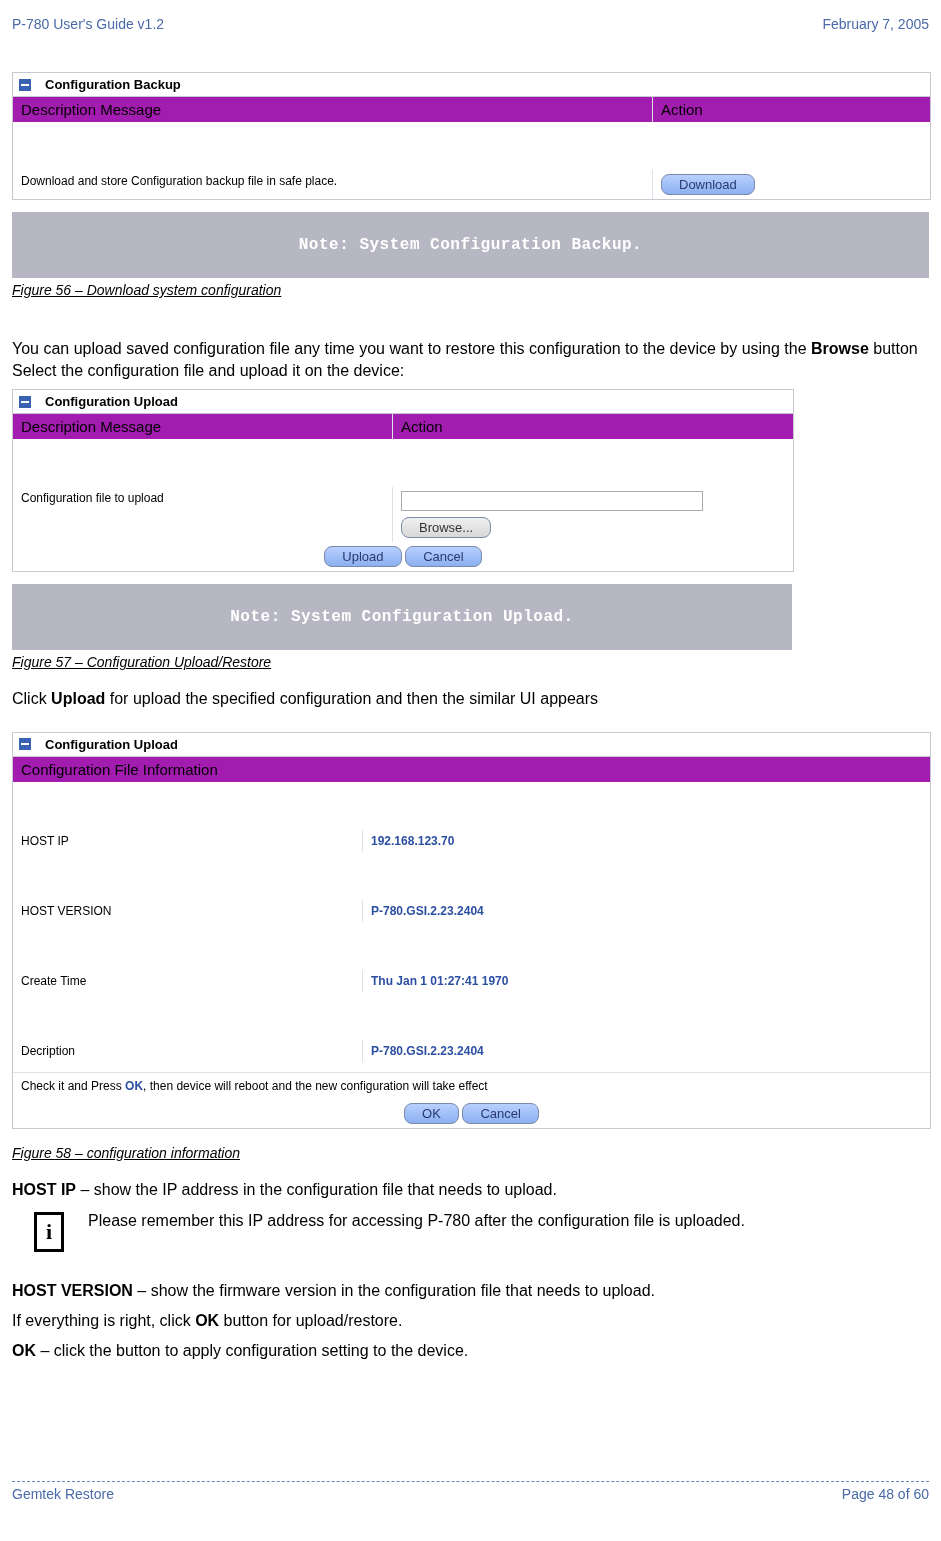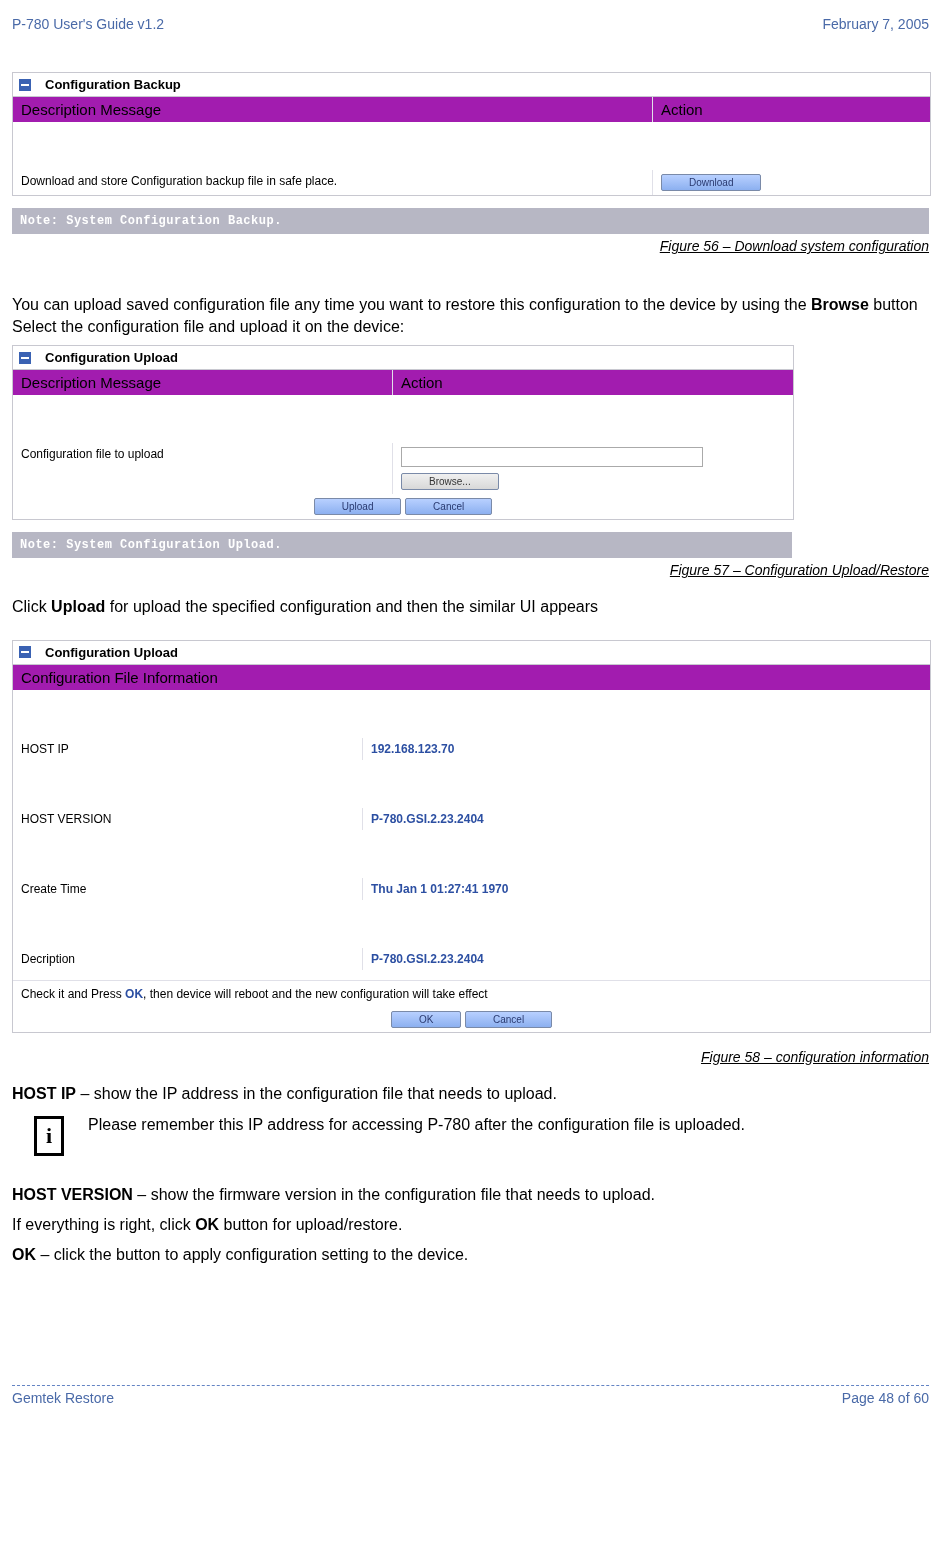--- a/index.html
+++ b/index.html
@@ -70,43 +70,43 @@
   .c-act  { flex: 1; }
   .c-desc2 { flex: 0 0 380px; border-right: 1px solid #e0e0e8; }
   .c-act2  { flex: 1; }
   .c-key { flex: 0 0 350px; border-right: 1px solid #e0e0e8; }
   .c-val { flex: 1; color: #2c4fa2; font-weight: bold; }
   .note-bar {
     background: #b7b7c4;
     color: #fff;
     font-family: "Courier New", monospace;
     font-weight: bold;
-    font-size: 12px;
-    padding: 6px 8px;
+    font-size: 16px;
+    padding: 24px 8px;
     margin-bottom: 2px;
     letter-spacing: 0.5px;
+    text-align: center;
   }
   .fig-caption {
     font-style: italic;
     text-decoration: underline;
     font-size: 14px;
     margin: 4px 0 18px 0;
-    text-align: right;
   }
   .body-text {
     font-size: 16px;
     line-height: 1.35;
     margin: 8px 0;
   }
   .btn {
     display: inline-block;
-    font-size: 10px;
-    padding: 2px 27px;
+    font-size: 13px;
+    padding: 2px 17px;
     border: 1px solid #7a8aa8;
-    border-radius: 2px;
+    border-radius: 8px;
     color: #2a3a70;
     filter: blur(0.3px);
   }
   .btn-blue {
     background: linear-gradient(#b8d0ff, #8cb0f0);
   }
   .btn-gray {
     background: linear-gradient(#f0f0f0, #d8d8d8);
     color: #333;
   }

